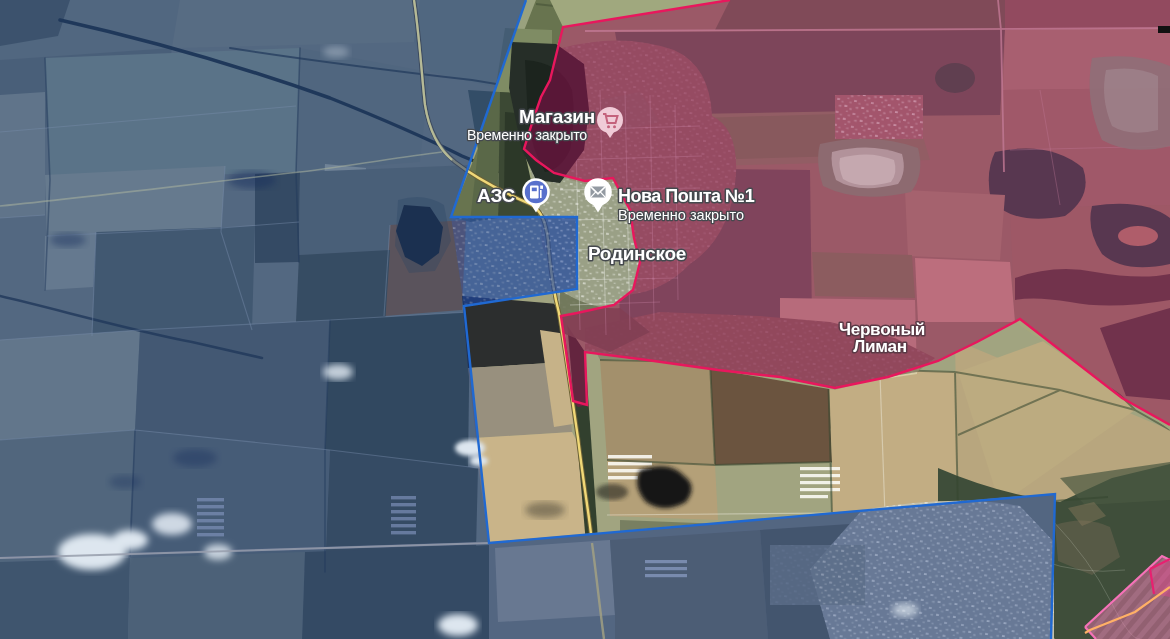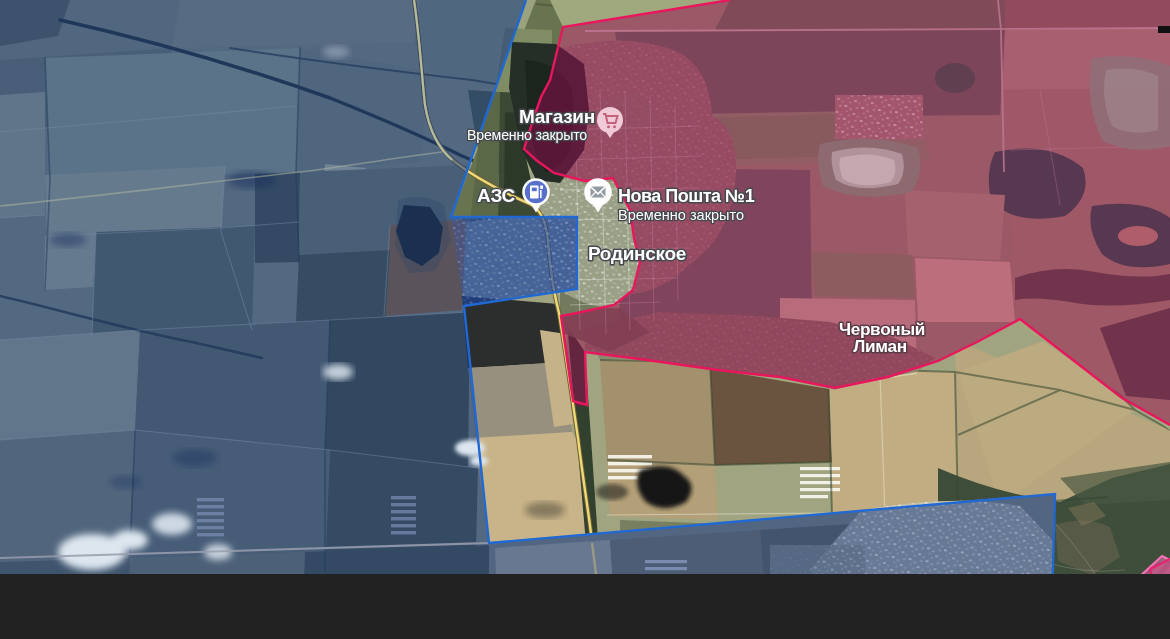--- a/index.html
+++ b/index.html
@@ -1,16 +1,16 @@
 <!DOCTYPE html>
 <html><head>
 <meta charset="utf-8">
 <style>
 html,body{margin:0;padding:0;background:#222;}
-#map{position:relative;width:1170px;height:574px;overflow:hidden;font-family:"Liberation Sans",sans-serif;}
+#map{position:relative;width:1170px;height:639px;overflow:hidden;font-family:"Liberation Sans",sans-serif;}
 svg{position:absolute;left:0;top:0;}
 text{font-family:"Liberation Sans",sans-serif;}
 </style>
 </head>
 <body>
 
 <div id="map">
 <svg width="1170" height="639" viewBox="0 0 1170 639">
 <defs>
 <filter id="blur2">

